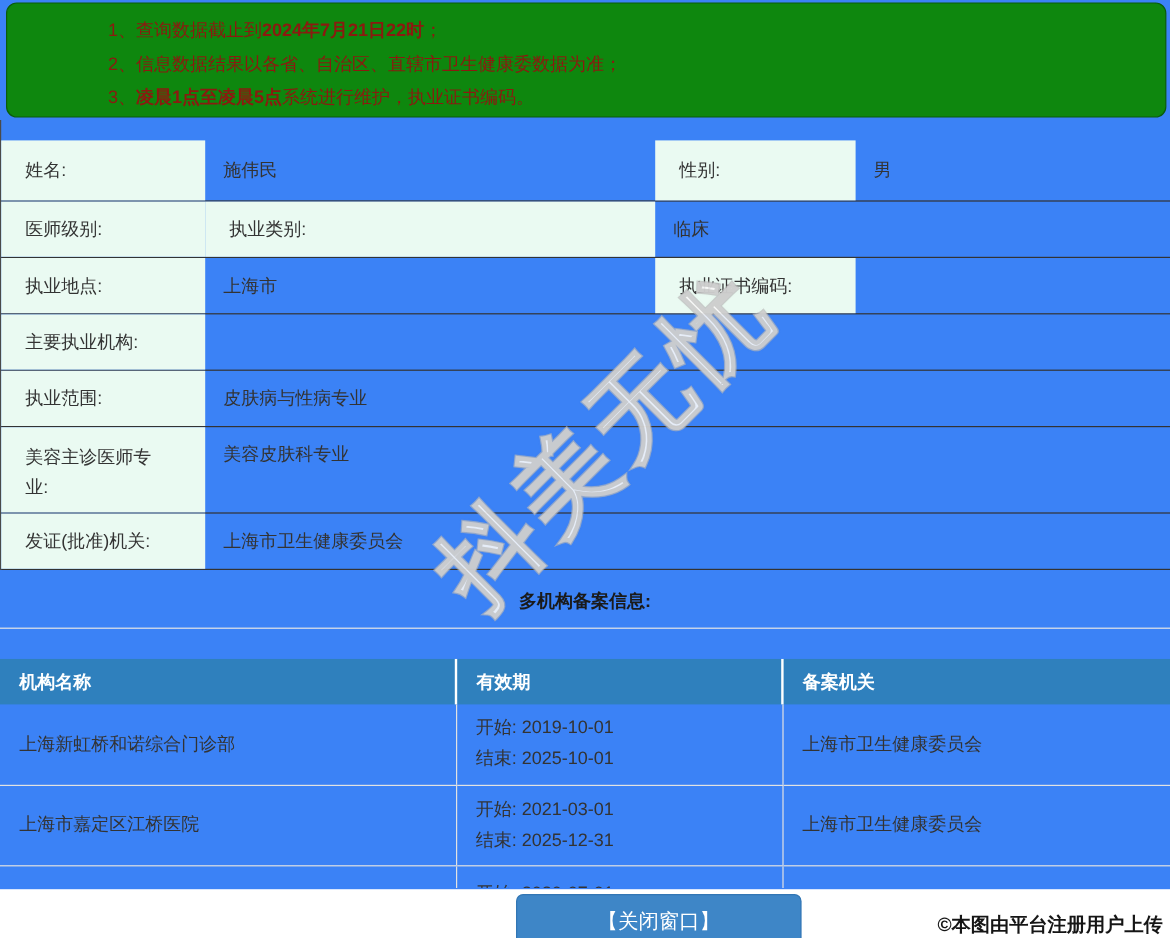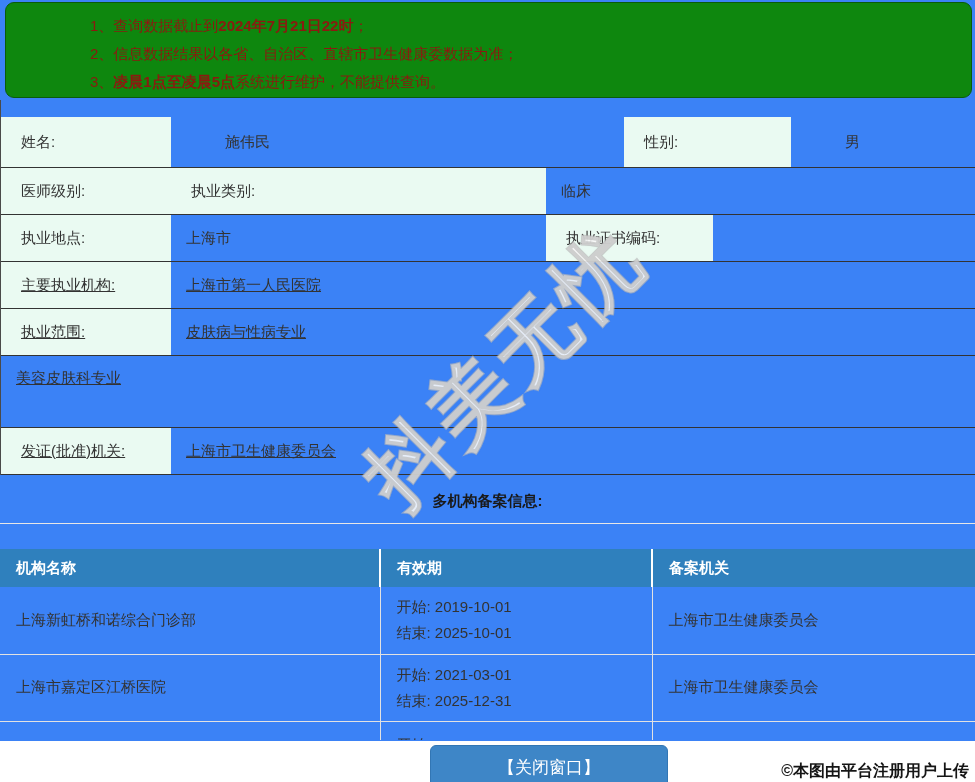--- a/index.html
+++ b/index.html
@@ -17,22 +17,22 @@
 
   
   .info-table {
     position:absolute; top:100px; left:0; right:0; padding-top:17px;
     border-left:1px solid #4a4a4a; font-size:15px; color:#333;
   }
   .info-row {
     display:grid; grid-template-columns:170px 375px 167px 1fr;
     border-bottom:1px solid #333; min-height:47px;
   }
-  .info-row.first { min-height:51px;gap:39px; }
-  .info-row.single { grid-template-columns:170px 1fr;text-decoration:underline; }
+  .info-row.first { min-height:51px; }
+  .info-row.single { grid-template-columns:170px 1fr; }
   .info-row.tall { min-height:72px; }
   .cell-label {
     background:#eafaf2; padding-left:20px; padding-right:5px;
     display:flex; align-items:center;
   }
   .info-row.tall .cell-label { align-items:flex-start; padding-top:13px; padding-right:32px; line-height:25px; }
   .cell-value { padding-left:15px; display:flex; align-items:center; }
   .info-row.tall .cell-value { align-items:flex-start; padding-top:13px; }
 
   
@@ -82,21 +82,21 @@
   }
 </style>
 </head>
 <body>
 
 <div class="page">
 
   <div class="notice">
     <div class="line"><span>1、查询数据截止到</span><b>2024年7月21日22时</b><span>；</span></div>
     <div class="line"><span>2、信息数据结果以各省、自治区、直辖市卫生健康委数据为准；</span><b></b><span></span></div>
-    <div class="line"><span>3、</span><b>凌晨1点至凌晨5点</b><span>系统进行维护，不能提供查询。</span></div>
+    <div class="line"><span>3、</span><b>凌晨1点至凌晨5点</b><span>系统进行维护，执业证书编码。</span></div>
   </div>
 
   <div class="info-table">
     <div class="info-row first">
       <div class="cell-label">姓名:</div>
       <div class="cell-value">施伟民</div>
       <div class="cell-label">性别:</div>
       <div class="cell-value">男</div>
     </div>
     <div class="info-row">
@@ -104,27 +104,27 @@
       <div class="cell-label">执业类别:</div>
       <div class="cell-value">临床</div>
     </div>
     <div class="info-row">
       <div class="cell-label">执业地点:</div>
       <div class="cell-value">上海市</div>
       <div class="cell-label">执业证书编码:</div>
     </div>
     <div class="info-row single">
       <div class="cell-label">主要执业机构:</div>
-      <div class="cell-value">上海市第一人民医院</div>
     </div>
     <div class="info-row single">
       <div class="cell-label">执业范围:</div>
       <div class="cell-value">皮肤病与性病专业</div>
     </div>
     <div class="info-row single tall">
+      <div class="cell-label">美容主诊医师专业:</div>
       <div class="cell-value">美容皮肤科专业</div>
     </div>
     <div class="info-row single">
       <div class="cell-label">发证(批准)机关:</div>
       <div class="cell-value">上海市卫生健康委员会</div>
     </div>
   </div>
 
   <div class="section-title">多机构备案信息:</div>
   <div class="section-divider"></div>

